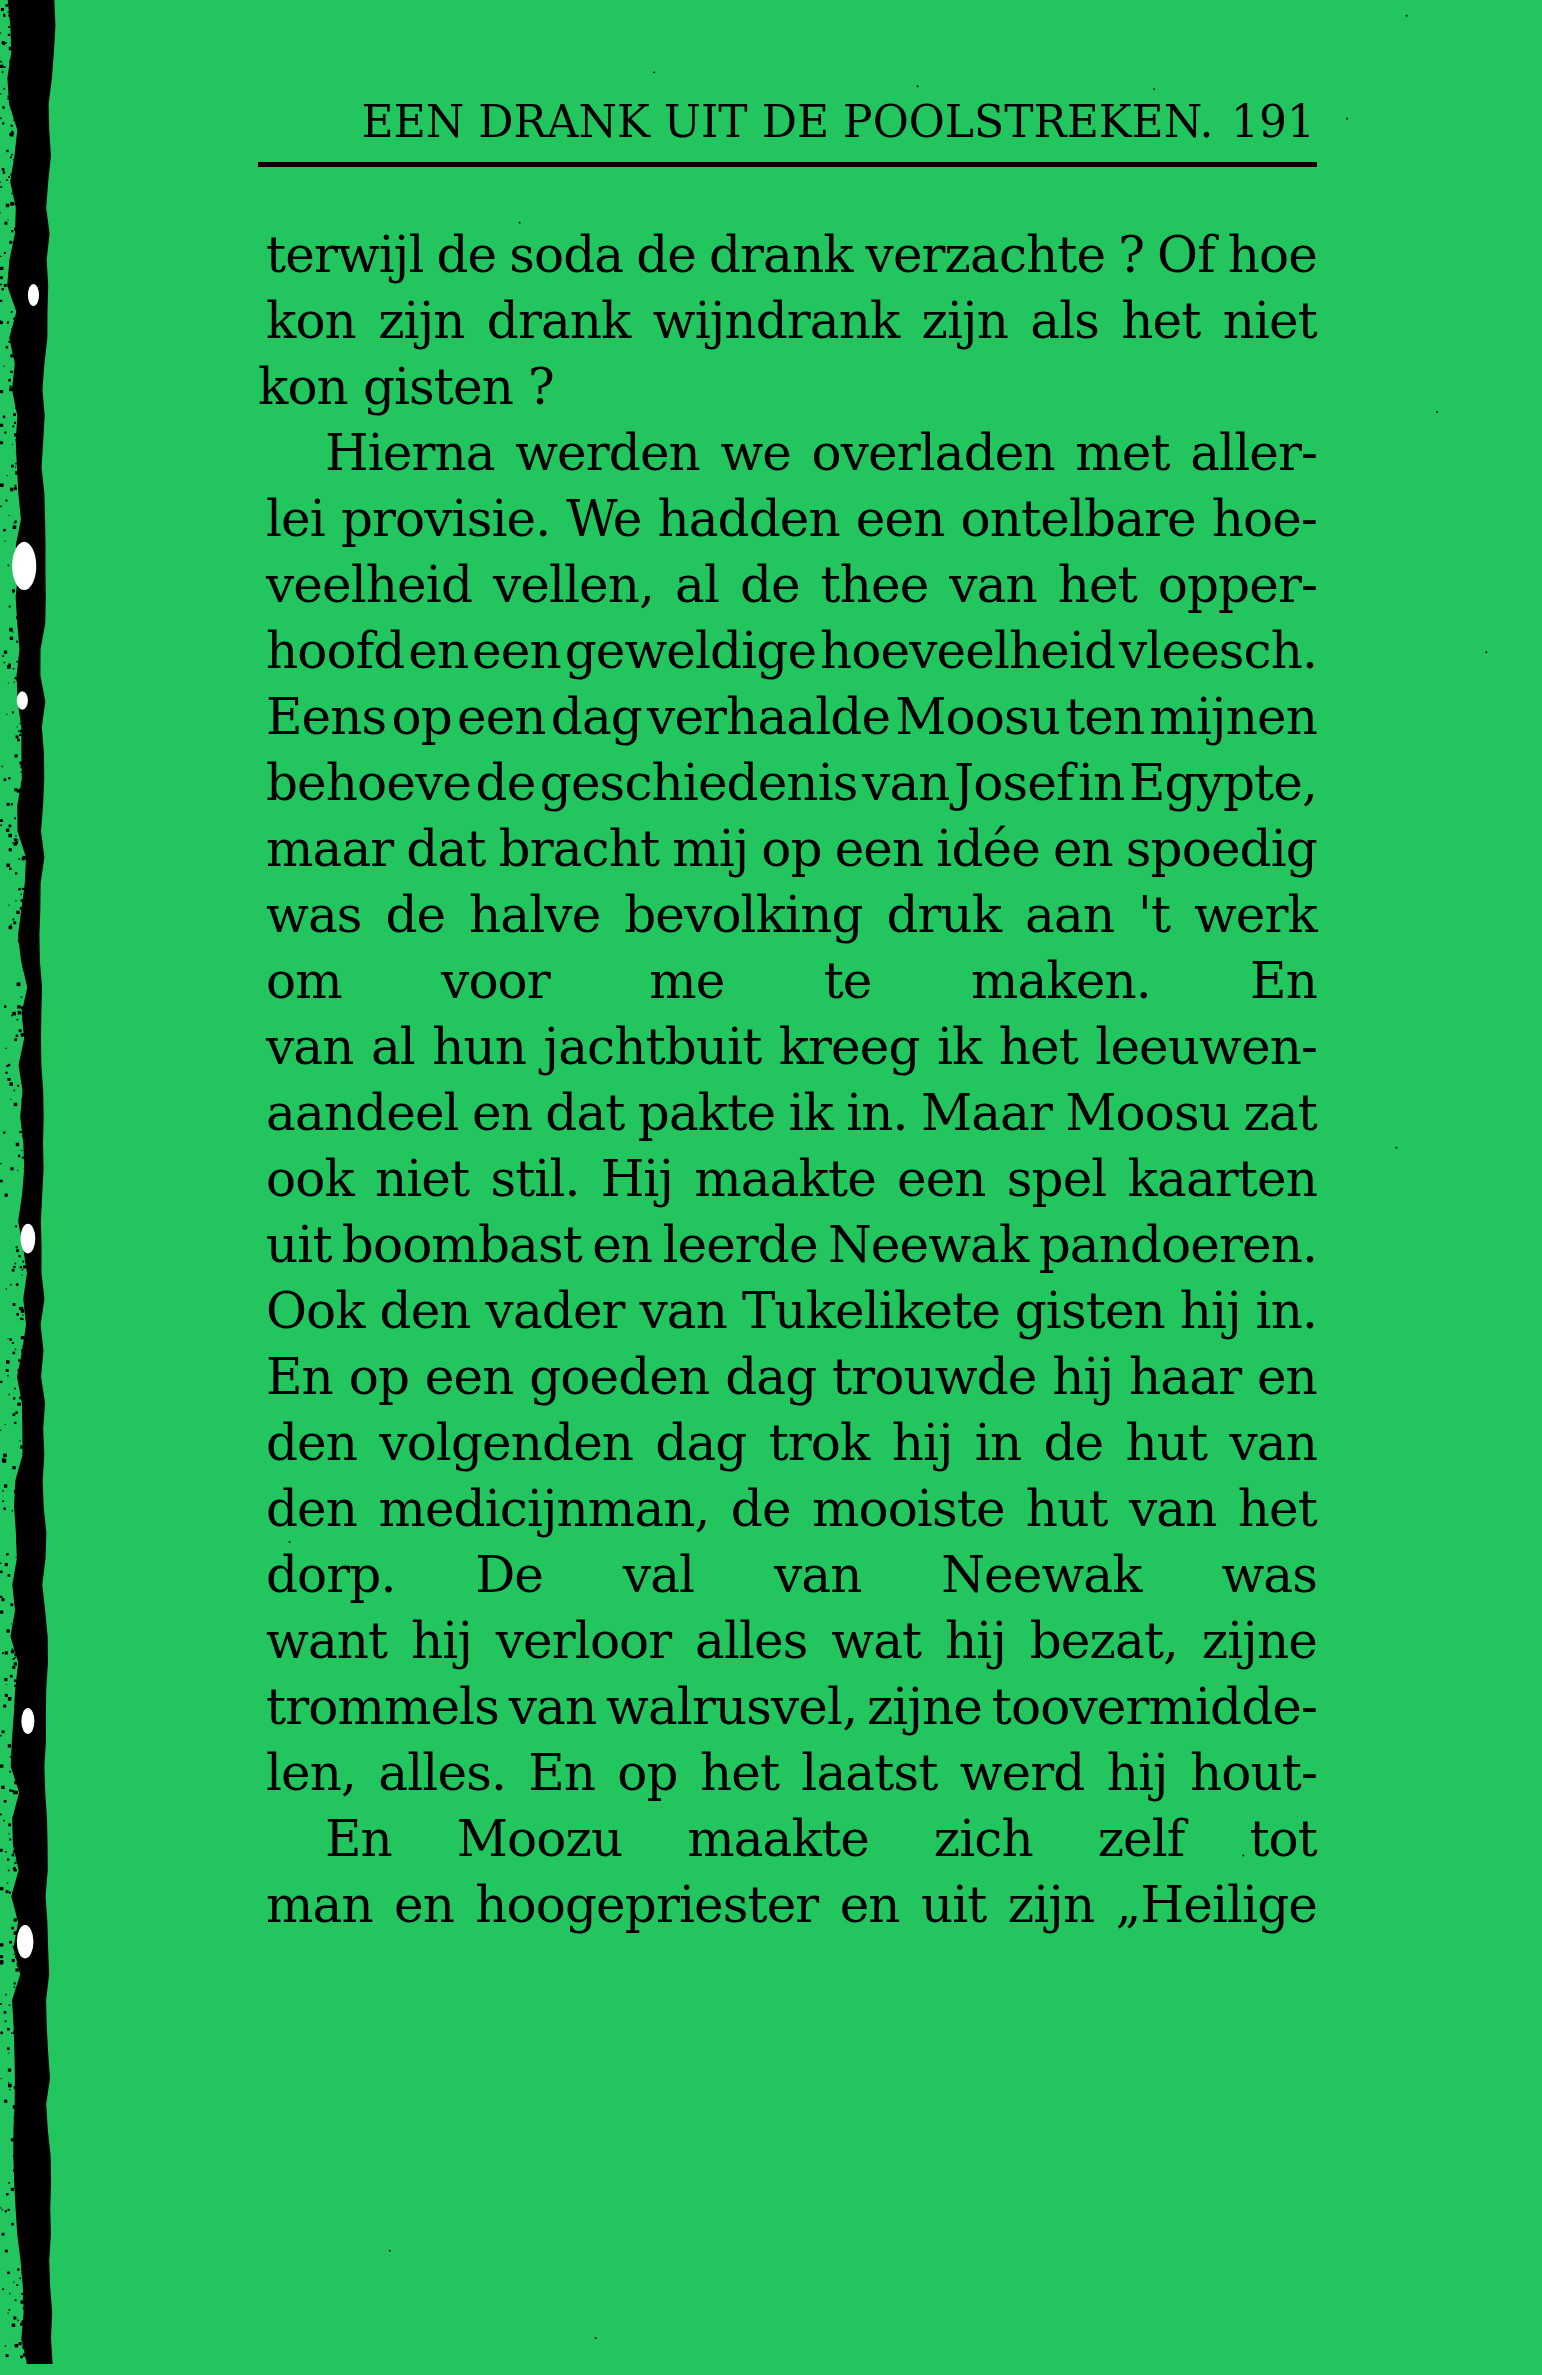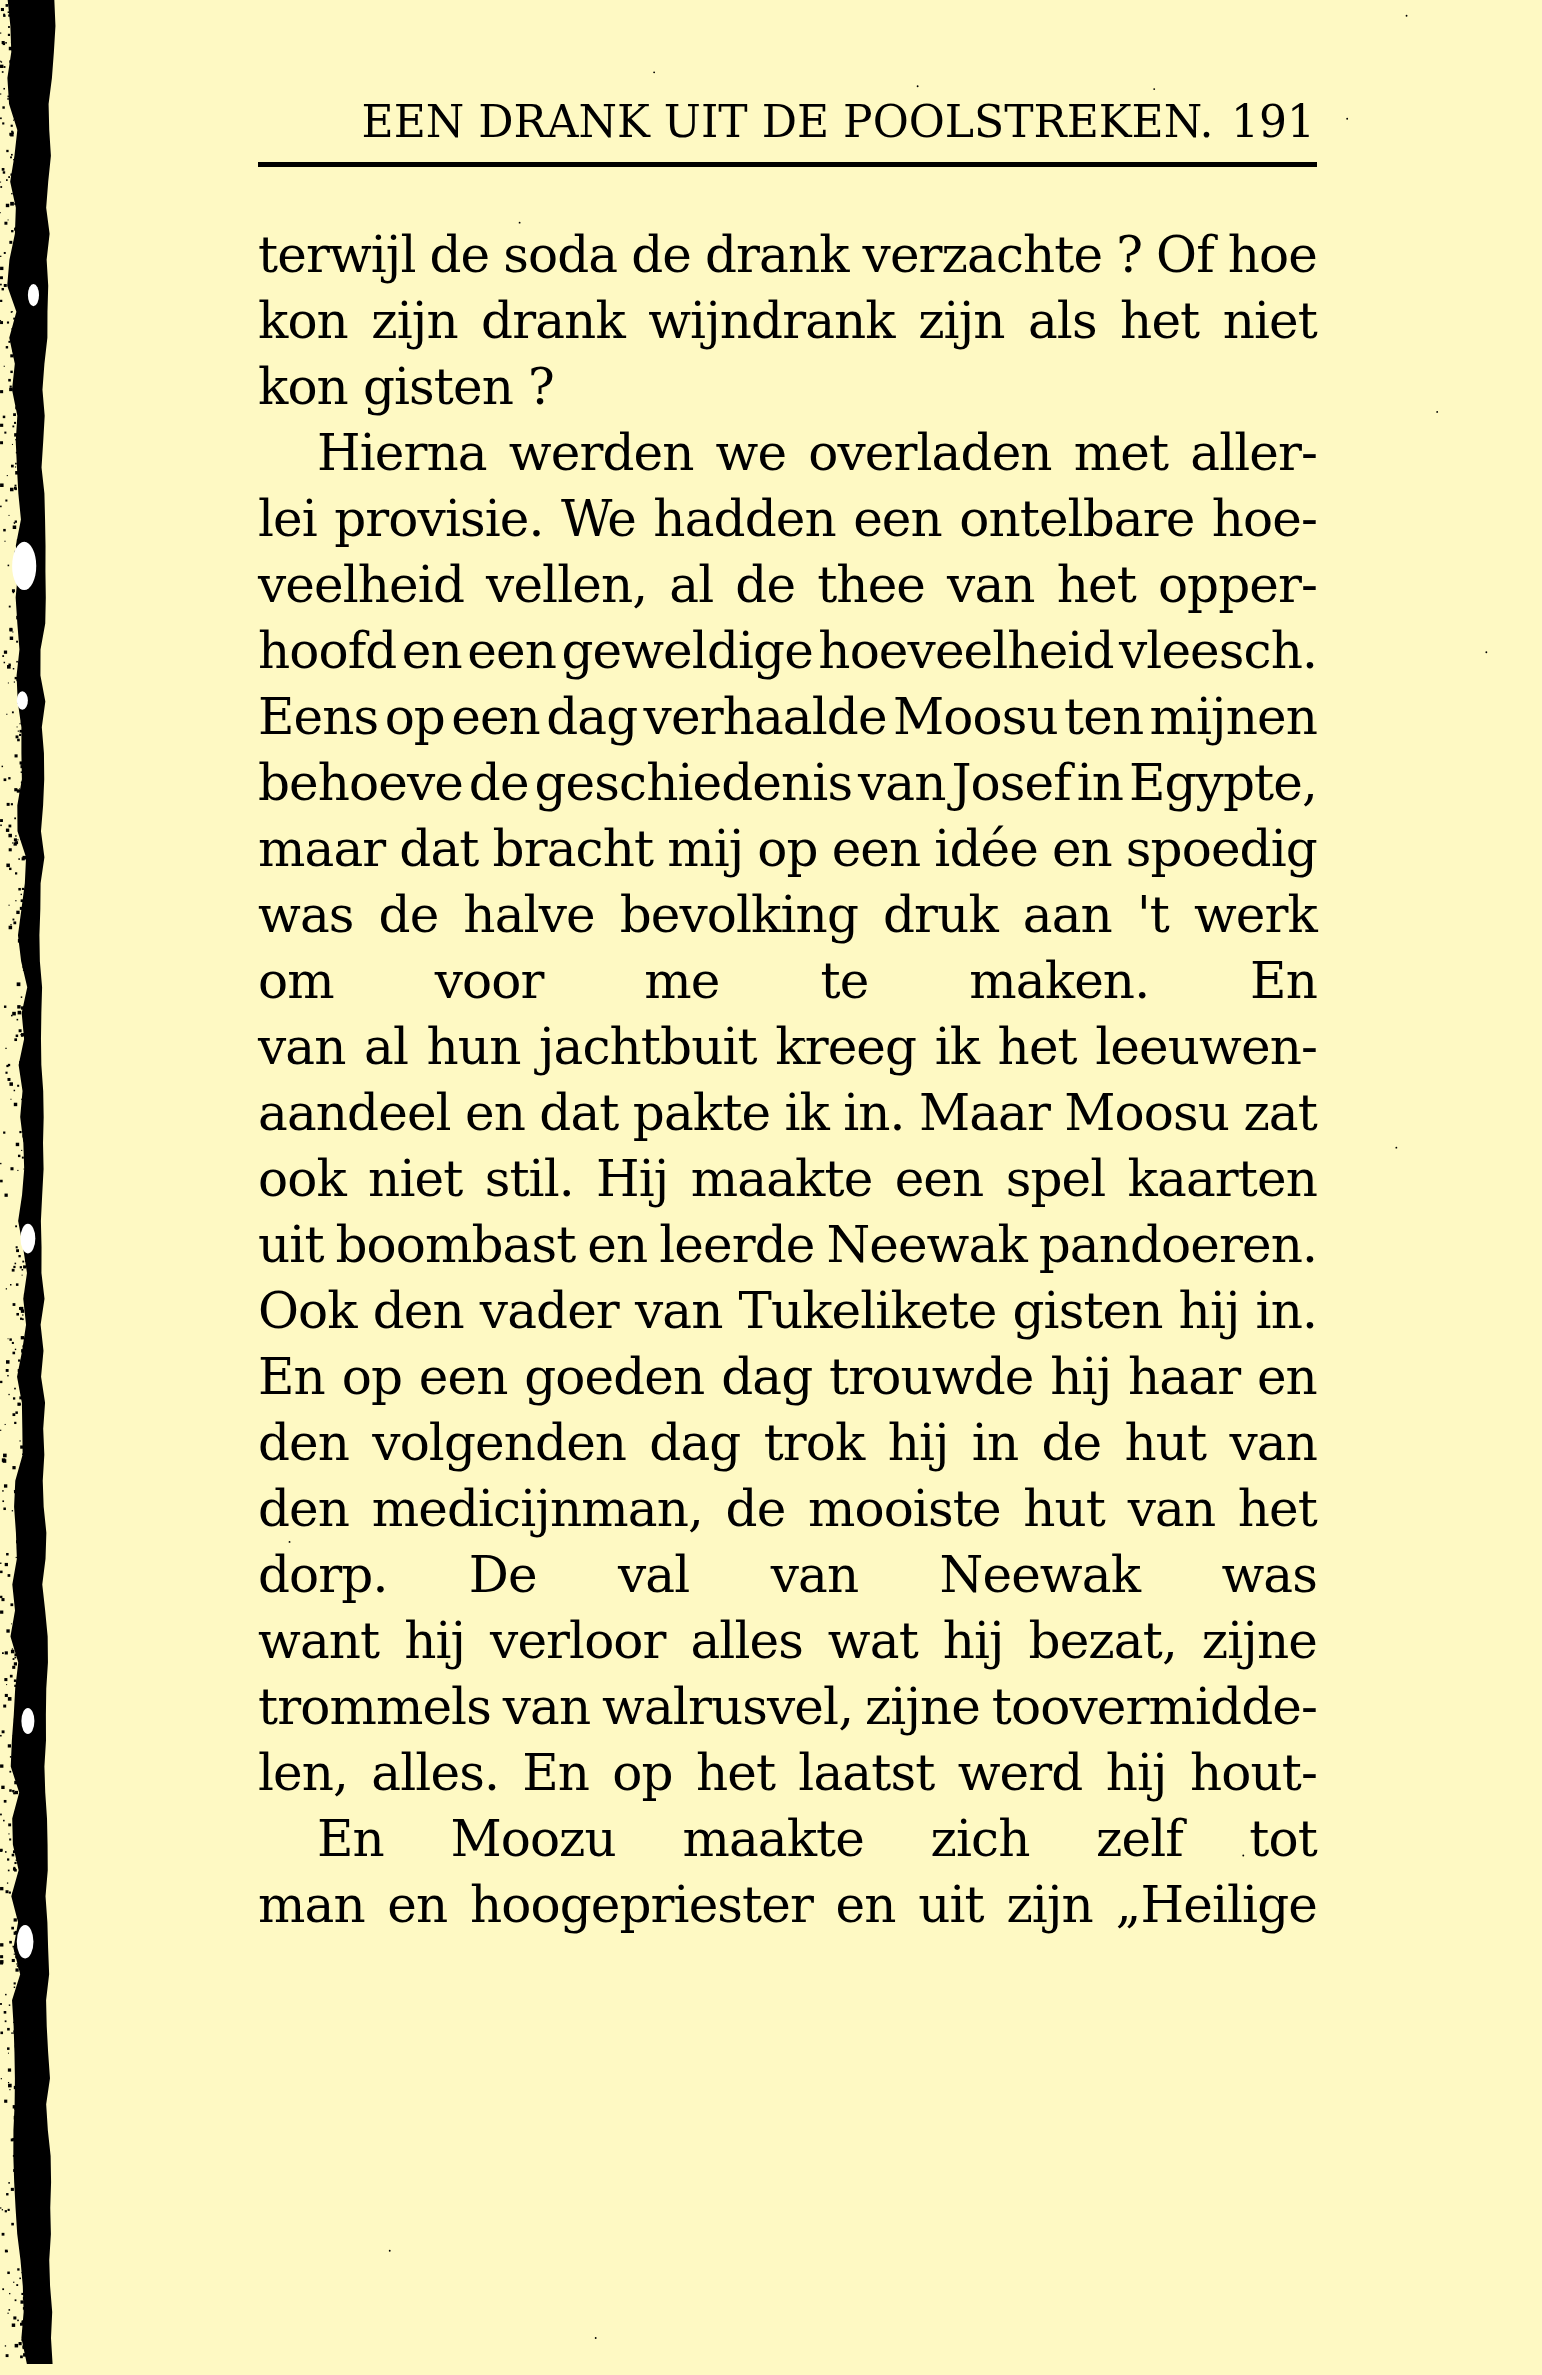--- a/index.html
+++ b/index.html
@@ -4,21 +4,21 @@
 <style>
   html, body {
     margin: 0;
     padding: 0;
     background: #ffffff;
   }
   .page {
     position: relative;
     width: 1543px;
     height: 2376px;
-    background: #fef9c3;
+    background: #22c55e;
     overflow: hidden;
     font-family: "DejaVu Serif", serif;
     color: #000000;
   }
   .scan-artifacts {
     position: absolute;
     left: 0;
     top: 0;
     width: 1543px;
     height: 2376px;
@@ -65,20 +65,21 @@
   .line {
     height: 66px;
     line-height: 66px;
     white-space: pre;
     text-align: left;
   }
   .line.justify {
     display: flex;
     justify-content: space-between;
     white-space: normal;
+    margin-left: 8px;
   }
   .line.indent {
     padding-left: 59px;
   }
 </style>
 </head>
 <body>
 
 <div class="page">
 

